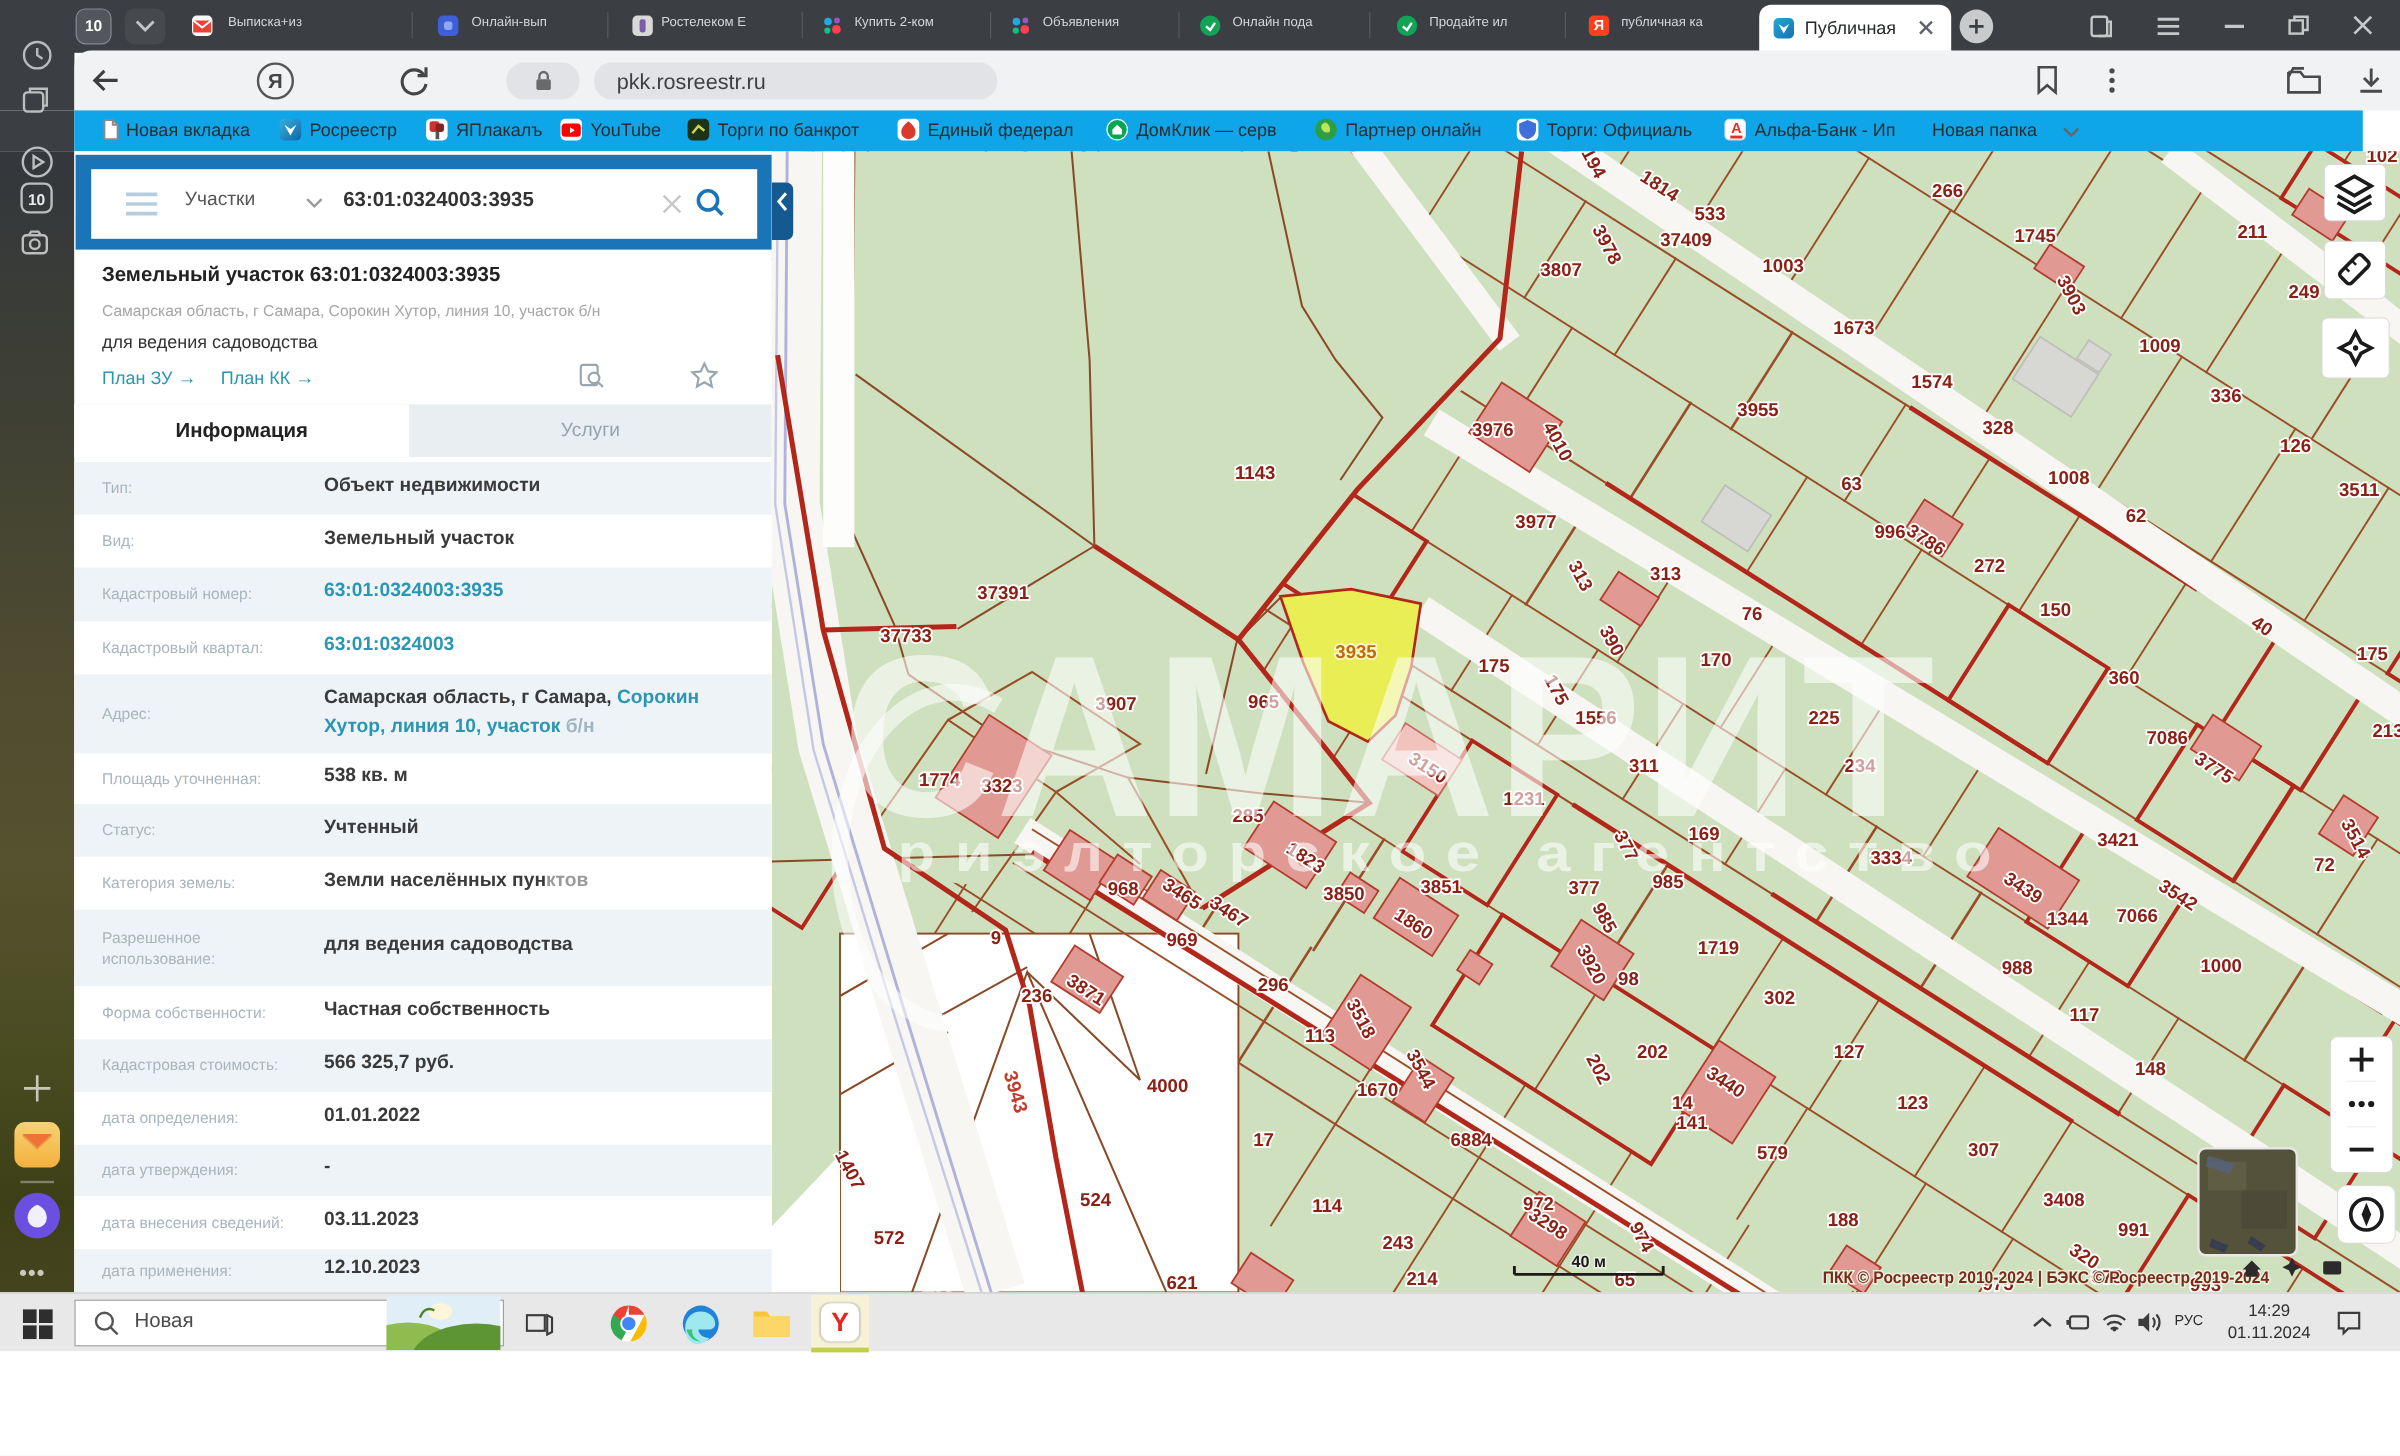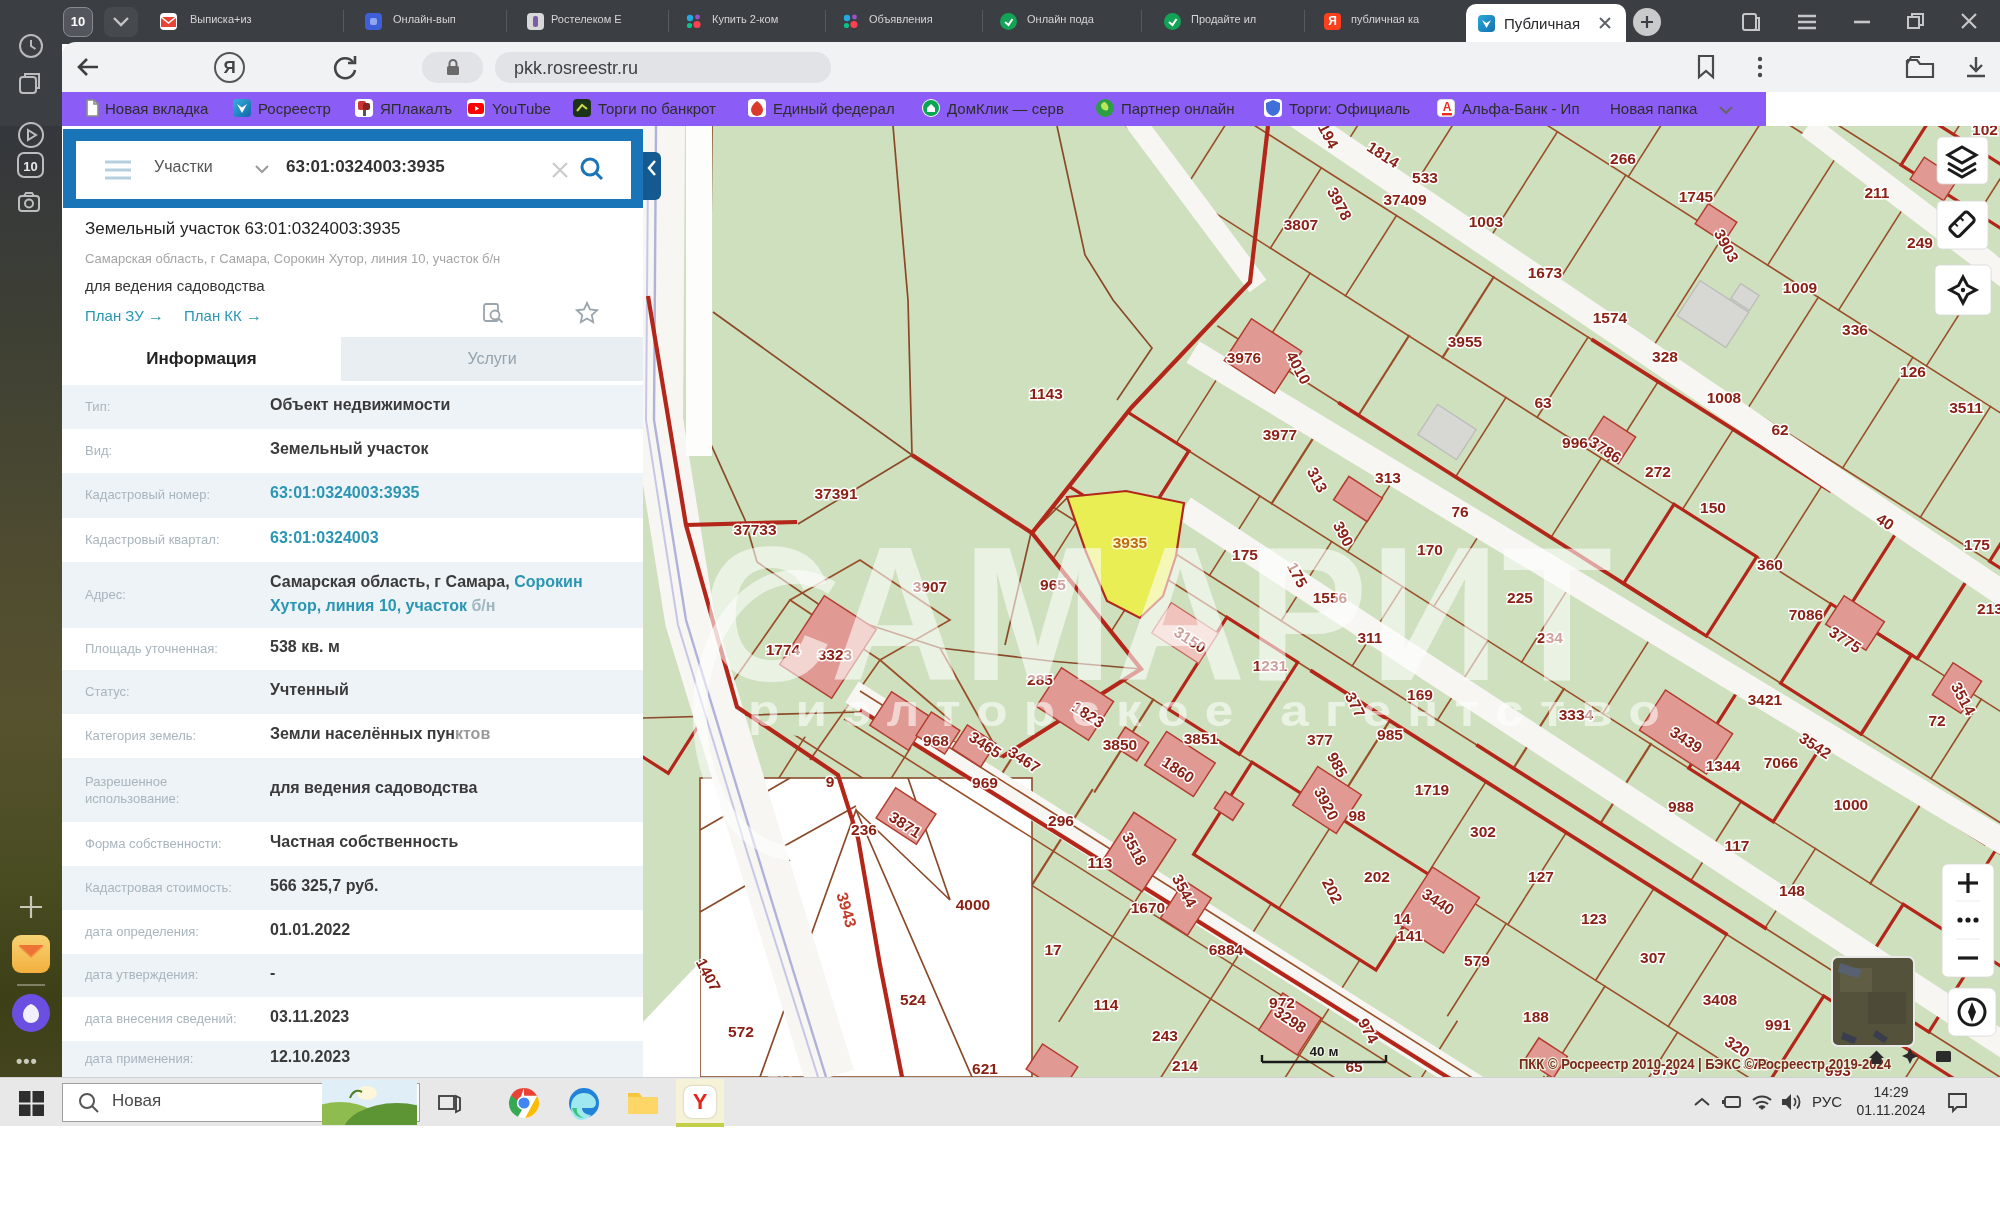--- a/index.html
+++ b/index.html
@@ -9,21 +9,21 @@
 #tabbar{position:absolute;left:0;top:0;width:2000px;height:44px;background:#3b3e43}
 .tabtxt{position:absolute;top:13px;font-size:11px;color:#d4d5d7;white-space:nowrap;overflow:hidden}
 .tabsep{position:absolute;top:10px;width:1px;height:22px;background:#56595e}
 .tabico{position:absolute;top:13px;width:17px;height:17px;border-radius:4px}
 #activetab{position:absolute;left:1466px;top:4px;width:160px;height:40px;background:#fff;border-radius:10px 10px 0 0}
 
 #addr{position:absolute;left:62px;top:42px;width:1938px;height:50px;background:#f1f2f4;border-radius:14px 0 0 0}
 #addrdark{position:absolute;left:0;top:42px;width:62px;height:50px;background:#3b3e43}
 .pill{position:absolute;top:10px;height:31px;background:#e2e3e6;border-radius:15px}
 
-#bmbar{position:absolute;left:62px;top:92px;width:1704px;height:34px;background:#8b5cf6}
+#bmbar{position:absolute;left:62px;top:92px;width:1907px;height:34px;background:#0ea5e9}
 #bmdark{position:absolute;left:0;top:92px;width:62px;height:34px;background:#3b3e43}
 .bm{position:absolute;top:8px;font-size:15px;color:#2d2d2d;white-space:nowrap}
 .bmi{position:absolute;top:7px;width:18px;height:18px;border-radius:4px}
 
 #lstrip{position:absolute;left:0;top:126px;width:62px;height:951px;
  background:linear-gradient(180deg,#34373c 0%,#3e4034 22%,#4e4b30 45%,#56522f 62%,#4a4c22 78%,#3d3f16 92%,#44451f 100%)}
 
 #sidebar{position:absolute;left:62px;top:126px;width:581px;height:951px;background:#fff}
 #searchbox{position:absolute;left:1px;top:3px;width:580px;height:79px;background:#1a75b8}
 #searchin{position:absolute;left:13px;top:12px;right:12px;height:58px;background:#fff}
@@ -760,21 +760,21 @@
 <div class="abs" style="left:210px;top:16px;font-size:17px;font-weight:bold;color:#333">63:01:0324003:3935</div>
 <svg class="abs" style="left:475px;top:20px" width="18" height="18">
           <path d="M2 2 l14 14 M16 2 l-14 14" stroke="#c9c9c9" stroke-width="2"></path>
         </svg>
 <svg class="abs" style="left:503px;top:15px" width="26" height="26">
           <circle cx="11" cy="11" r="8" fill="none" stroke="#1a75b8" stroke-width="3"></circle>
           <path d="M17 17 l6 6" stroke="#1a75b8" stroke-width="3"></path>
         </svg>
 </div>
     </div>
-<div class="abs" style="left:23px;top:93px;font-size:17px;font-weight:normal;color:#222">Земельный участок 63:01:0324003:3935</div>
+<div class="abs" style="left:23px;top:93px;font-size:17px;font-weight:bold;color:#222">Земельный участок 63:01:0324003:3935</div>
 <div class="abs" style="left:23px;top:125px;font-size:13px;color:#a5a5a5">Самарская область, г Самара, Сорокин Хутор, линия 10, участок б/н</div>
 <div class="abs" style="left:23px;top:151px;font-size:15px;color:#333">для ведения садоводства</div>
 <div class="abs" style="left:23px;top:181px;font-size:15px;color:#2a96b4">План ЗУ <span style="font-size:16px">→</span></div>
 <div class="abs" style="left:122px;top:181px;font-size:15px;color:#2a96b4">План КК <span style="font-size:16px">→</span></div>
 <svg class="abs" style="left:420px;top:176px" width="24" height="22">
       <rect x="2" y="2" width="14" height="17" rx="2" fill="none" stroke="#9aa5ad" stroke-width="1.8"></rect>
       <circle cx="13" cy="13" r="4.5" fill="#fff" stroke="#9aa5ad" stroke-width="1.8"></circle>
       <path d="M16.5 16.5 l4 4" stroke="#9aa5ad" stroke-width="1.8"></path>
     </svg>
 <svg class="abs" style="left:513px;top:175px" width="24" height="24">
@@ -884,19 +884,19 @@
       <rect x="1" y="6" width="3" height="4" fill="#3c3c3c"></rect>
     </svg>
 <svg class="abs" style="left:1751px;top:14px" width="22" height="18">
       <path d="M2 8 a13 13 0 0 1 18 0 M5 12 a9 9 0 0 1 12 0 M8 15.5 a5 5 0 0 1 6 0" fill="none" stroke="#3c3c3c" stroke-width="2"></path>
       <circle cx="11" cy="16" r="1.6" fill="#3c3c3c"></circle>
     </svg>
 <svg class="abs" style="left:1780px;top:14px" width="22" height="20">
       <path d="M2 7 h4 l5 -5 v16 l-5 -5 h-4 z" fill="#3c3c3c"></path>
       <path d="M14 6 a6 6 0 0 1 0 8 M17 3.5 a9.5 9.5 0 0 1 0 13" fill="none" stroke="#3c3c3c" stroke-width="1.8"></path>
     </svg>
-<div class="abs" style="left:1812px;top:15px;font-size:15px;color:#2e2e2e">РУС</div>
+<div class="abs" style="left:1812px;top:15px;font-size:12px;color:#2e2e2e">РУС</div>
 <div class="abs" style="left:1855px;top:6px;width:72px;text-align:center;font-size:14px;color:#2e2e2e">14:29</div>
 <div class="abs" style="left:1855px;top:24px;width:72px;text-align:center;font-size:14px;color:#2e2e2e">01.11.2024</div>
 <svg class="abs" style="left:1946px;top:13px" width="24" height="24">
       <path d="M3 3 h17 v13 h-9 l-4 4 v-4 h-4 z" fill="none" stroke="#3c3c3c" stroke-width="1.8"></path>
     </svg>
 </div>
 
 </body></html>

